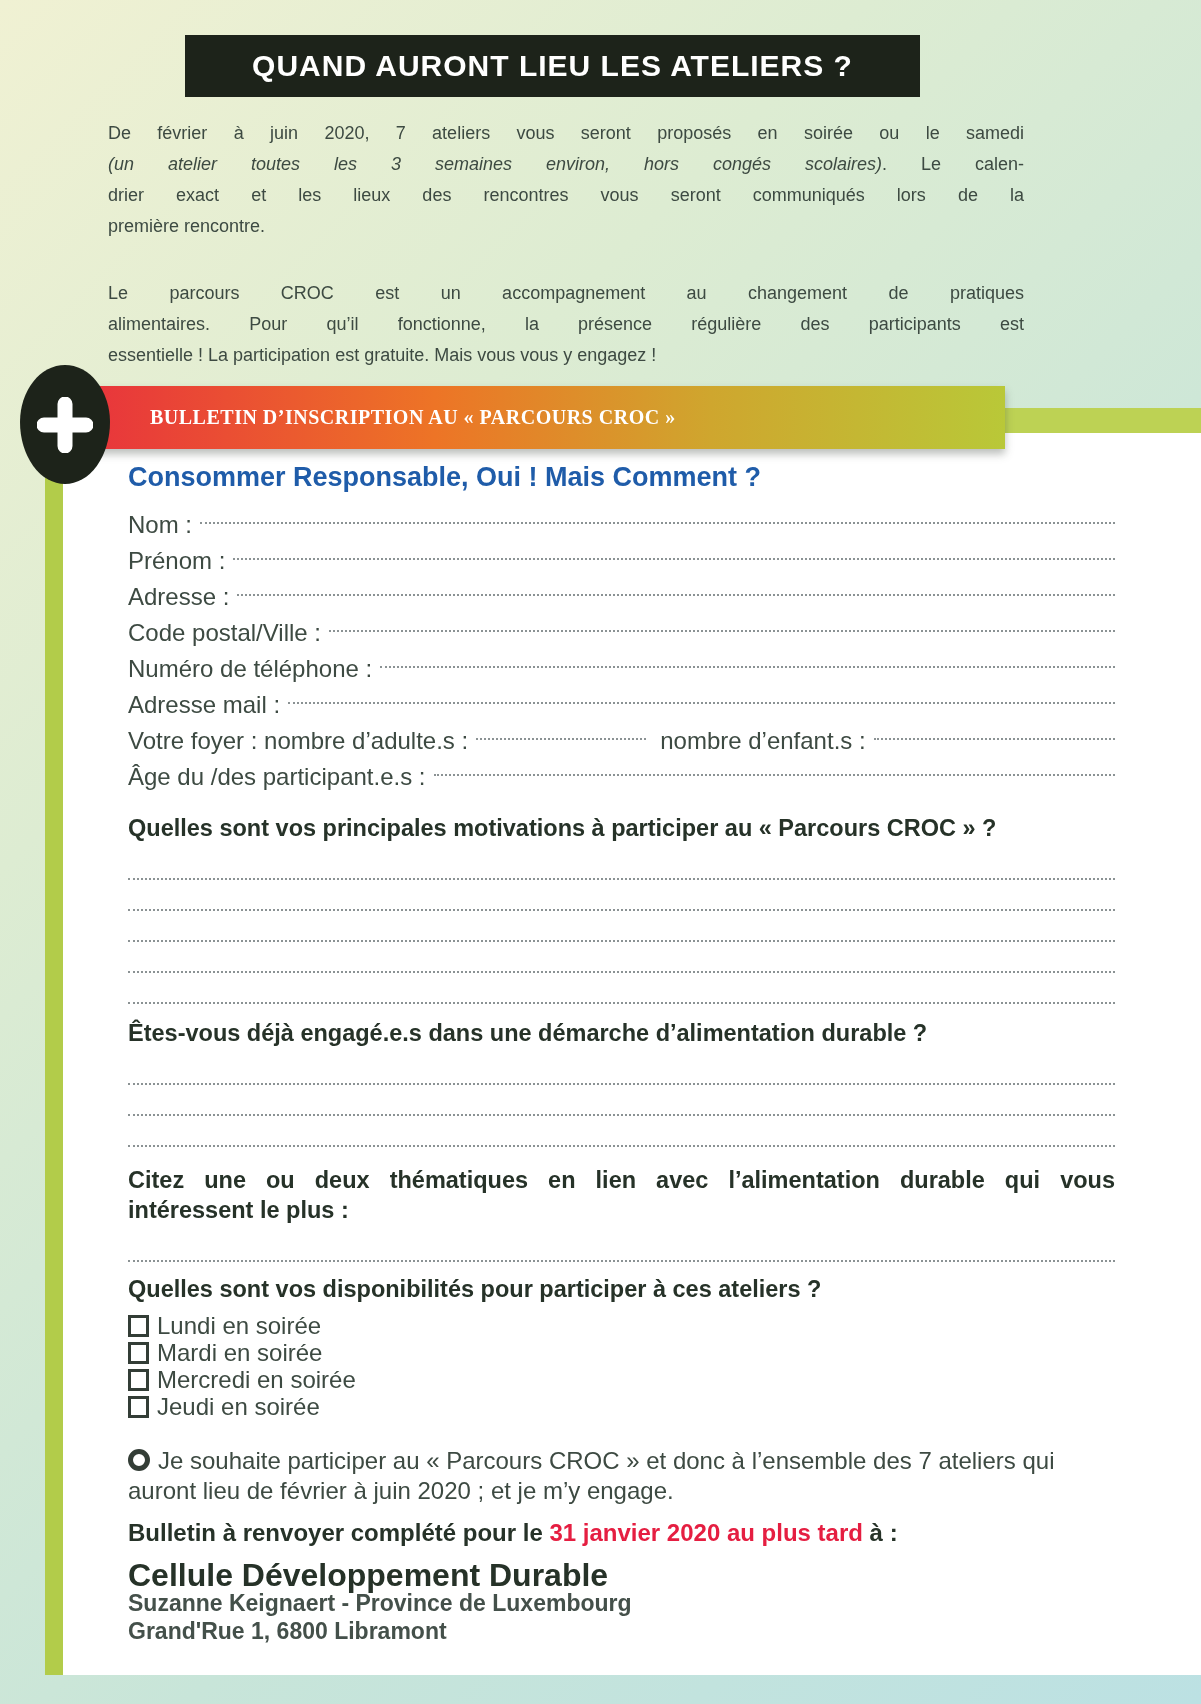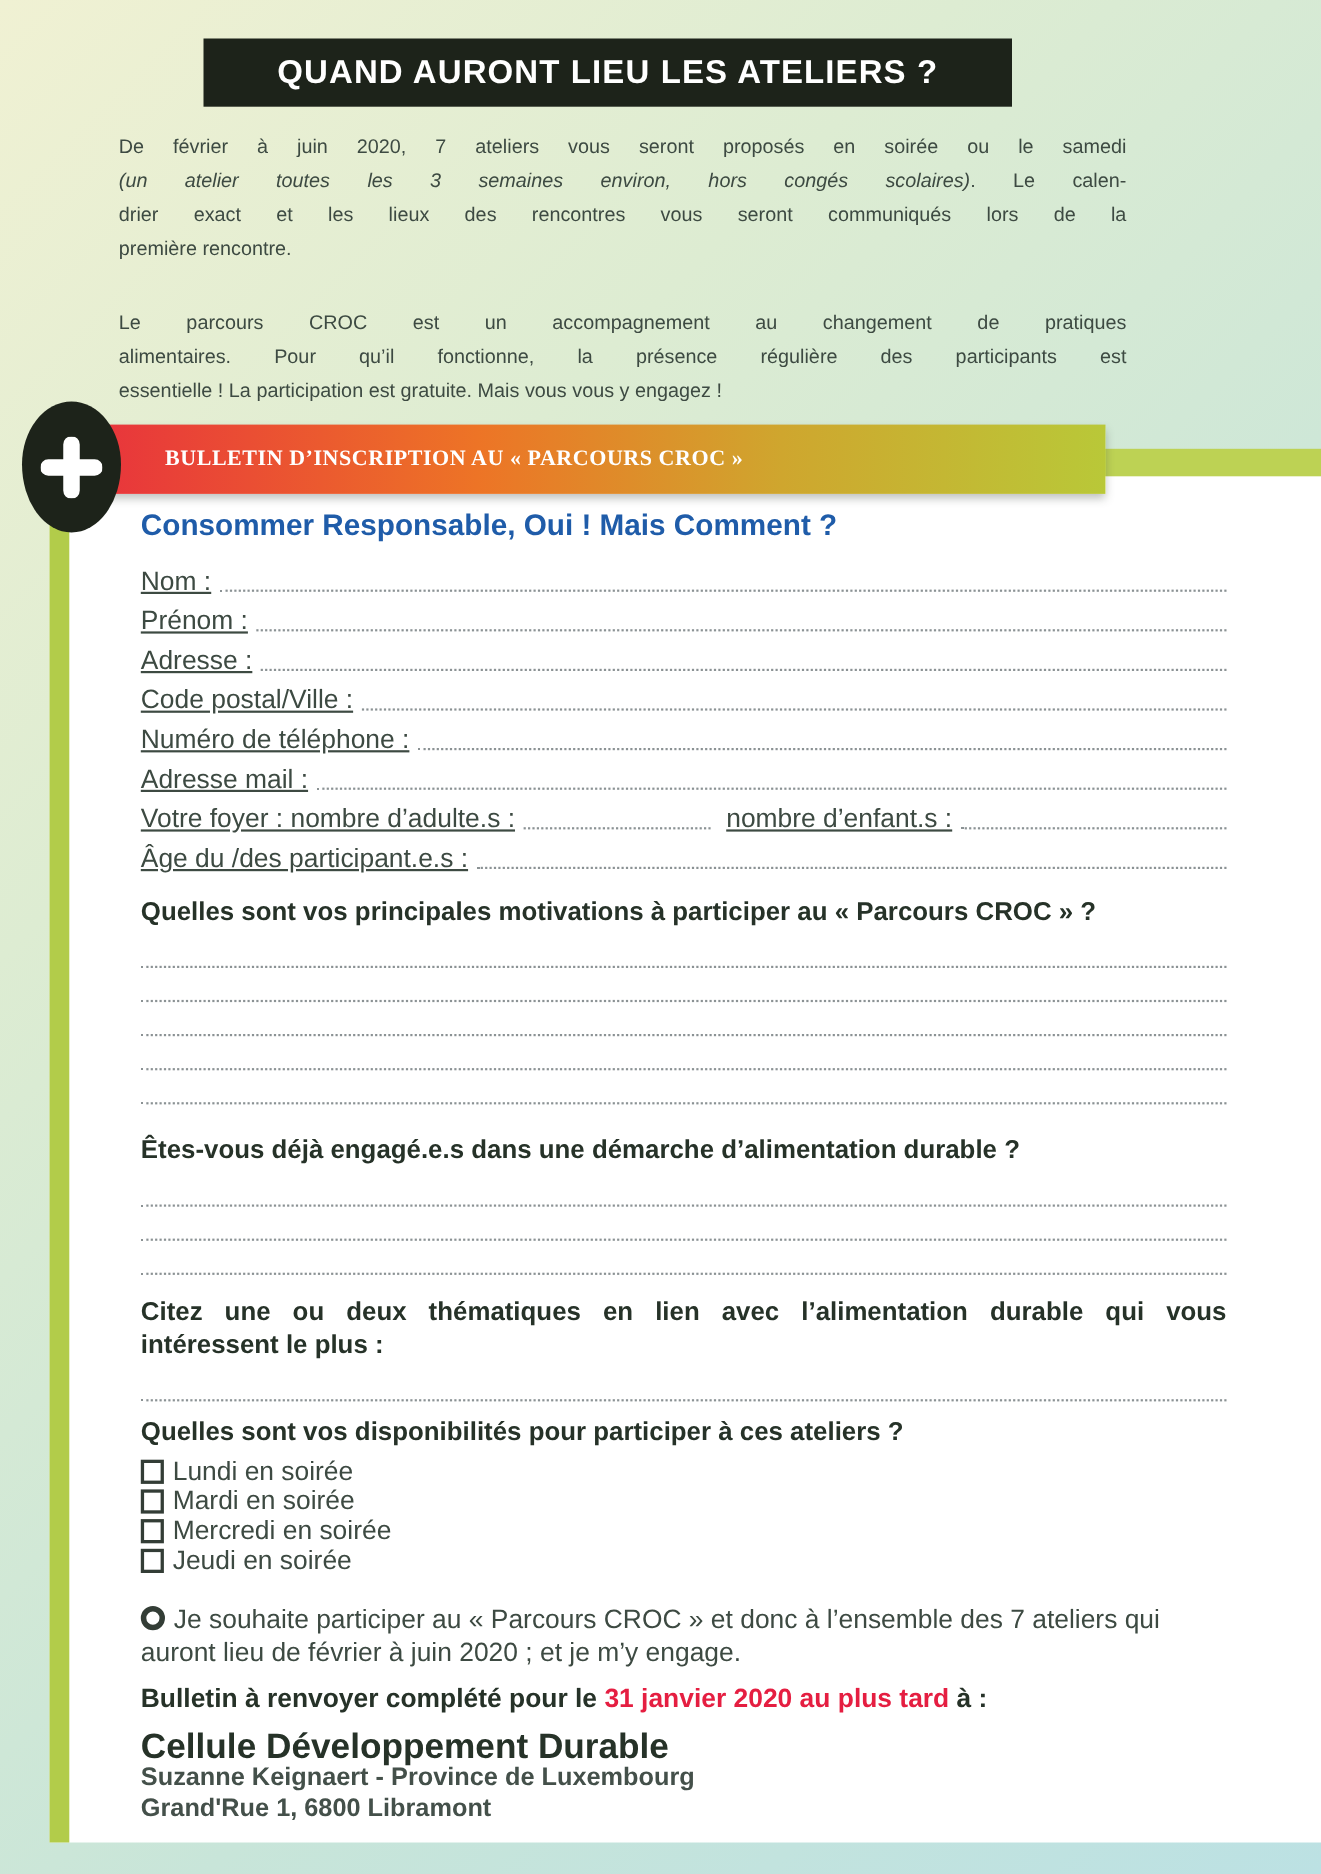--- a/index.html
+++ b/index.html
@@ -37,29 +37,29 @@
   .banner-strip { position:absolute; left:980px; right:0; top:22px; height:25px; background:#bdd254; z-index:1; }
 
   
   .white-box {
     position:relative; z-index:1; margin:-22px 0 0 45px; width:1156px; height:1248px;
     box-sizing:border-box; background:#ffffff; border-left:18px solid #b2cc4a;
     padding:34px 86px 0 65px;
   }
   .form-title { color:#1f5ca9; font-size:27px; font-weight:bold; line-height:32px; margin-bottom:14px; }
 
-  .frow { display:flex; align-items:flex-end; height:36px; font-size:24px;text-decoration:underline; }
+  .frow { display:flex; align-items:center; height:36px; font-size:24px; }
   .frow .lbl { white-space:nowrap; padding-right:8px; }
   .dotline { flex:1 1 auto; border-bottom:2px dotted #8b9294; margin-bottom:5px; height:0; }
   .dot-mid { flex:0 0 170px; }
   .lbl2 { margin-left:14px; }
 
   .q { font-weight:bold; color:#263228; font-size:23.5px; line-height:30px; margin-top:18px; }
   .q-tight { margin-top:12px; }
-  .q-wide { margin-top:26px; }
+  .q-wide { margin-top:14px; }
   .answer-lines { margin-top:6px; }
   .answer-line { height:29px; border-bottom:2px dotted #8b9294; }
 
   .cb-grid { display:flex; margin-top:8px; font-size:24px; }
   .cb-col1 { width:467px; }
   .cb-col2 { flex:1; }
   .cb-row { display:flex; align-items:center; height:27px; }
   .cb-box { width:15px; height:16px; border:3px solid #333d36; margin-right:8px; flex:none; }
 
   .commit { margin-top:26px; font-size:24px; line-height:30px; }

